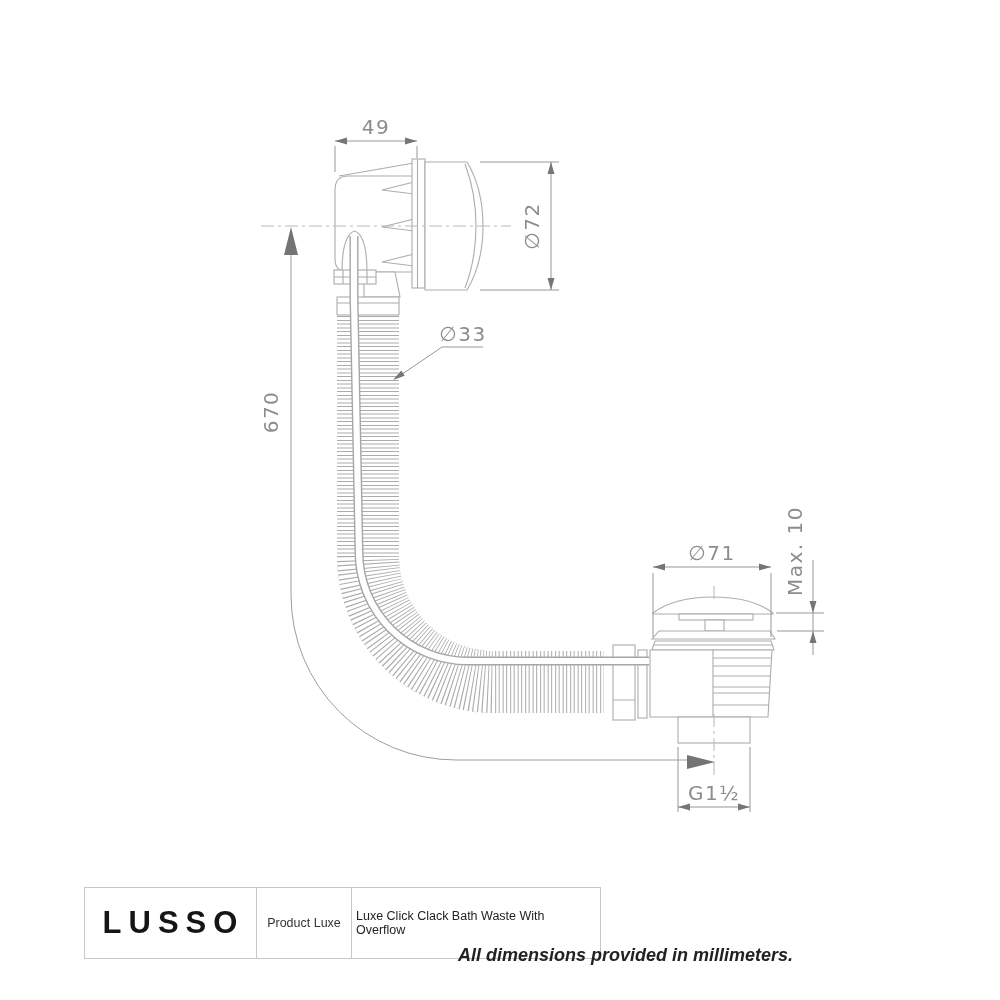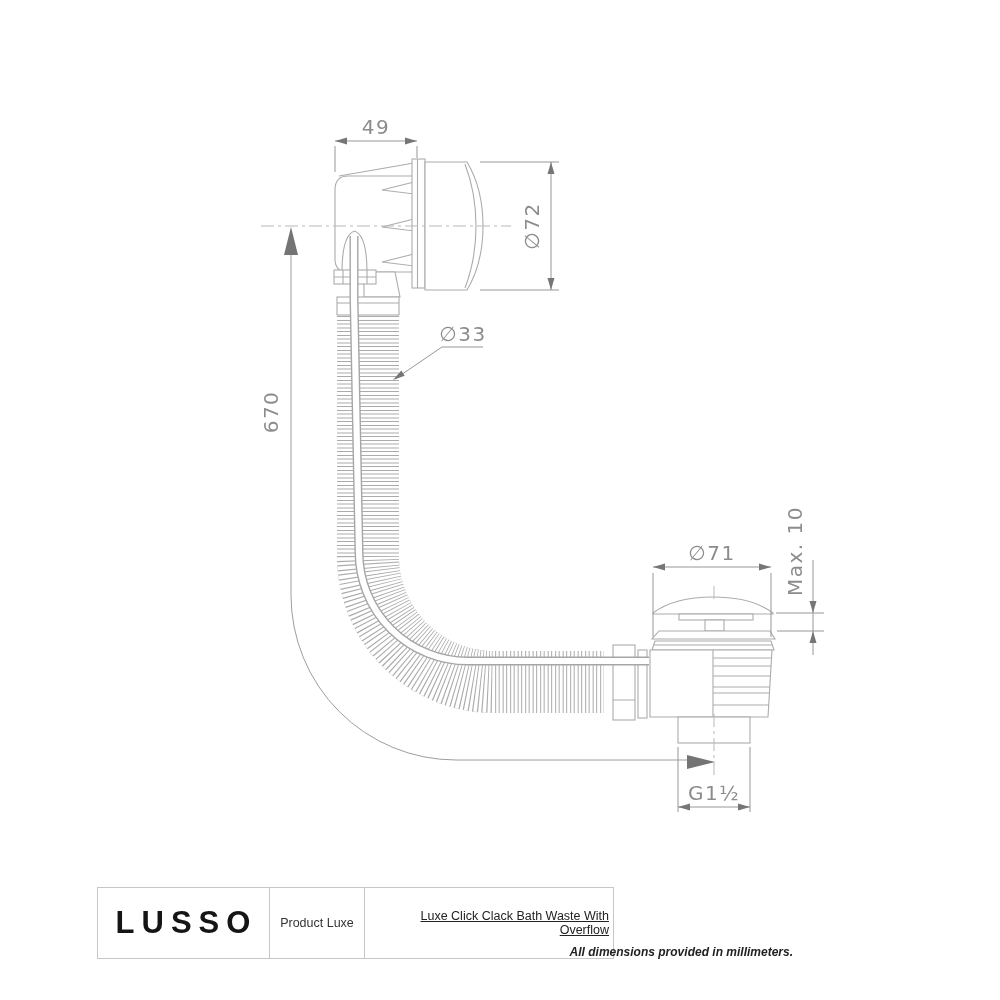--- a/index.html
+++ b/index.html
@@ -1,28 +1,28 @@
 <!DOCTYPE html>
 <html><head>
 <meta charset="utf-8">
 <style>
   html,body{margin:0;padding:0;background:#ffffff;}
   .page{position:relative;width:1000px;height:1000px;background:#ffffff;overflow:hidden;
         font-family:"Liberation Sans",sans-serif;margin-left:23px;}
   svg text{font-family:"DejaVu Sans",sans-serif;}
   .dimtxt{font-size:20px;fill:#8c8c8c;letter-spacing:1.5px;}
-  .title-block{position:absolute;left:74px;top:887px;width:517px;height:72px;
+  .title-block{position:absolute;left:61px;top:887px;width:517px;height:72px;
                display:flex;border:1px solid #c7c7c7;box-sizing:border-box;background:#fff;}
   .tb-cell{display:flex;align-items:center;justify-content:center;box-sizing:border-box;height:100%;}
   .tb-brand{width:172px;border-right:1px solid #c7c7c7;font-size:31px;font-weight:bold;
             letter-spacing:7px;color:#151515;padding-left:6px;}
   .tb-label{width:95px;border-right:1px solid #c7c7c7;font-size:12.5px;color:#333;}
-  .tb-product{flex:1;font-size:12.5px;color:#222;text-align:right;padding:0 4px;text-decoration:underline;}
+  .tb-product{flex:1;font-size:12.5px;color:#222;text-align:left;padding:0 4px;}
   .footnote{position:absolute;left:400px;top:945px;width:370px;text-align:right;
-            font-size:12px;font-style:italic;font-weight:bold;color:#222;}
+            font-size:18px;font-style:italic;font-weight:bold;color:#222;}
 </style>
 </head>
 <body>
 
 <div class="page">
 
 <svg width="1000" height="1000" viewBox="0 0 1000 1000">
 
   <g>
     <path d="M345,316 V556 A126,126 0 0 0 471,682 H581" fill="none" stroke="#ababab" stroke-width="62" stroke-dasharray="5 2.5"></path>

